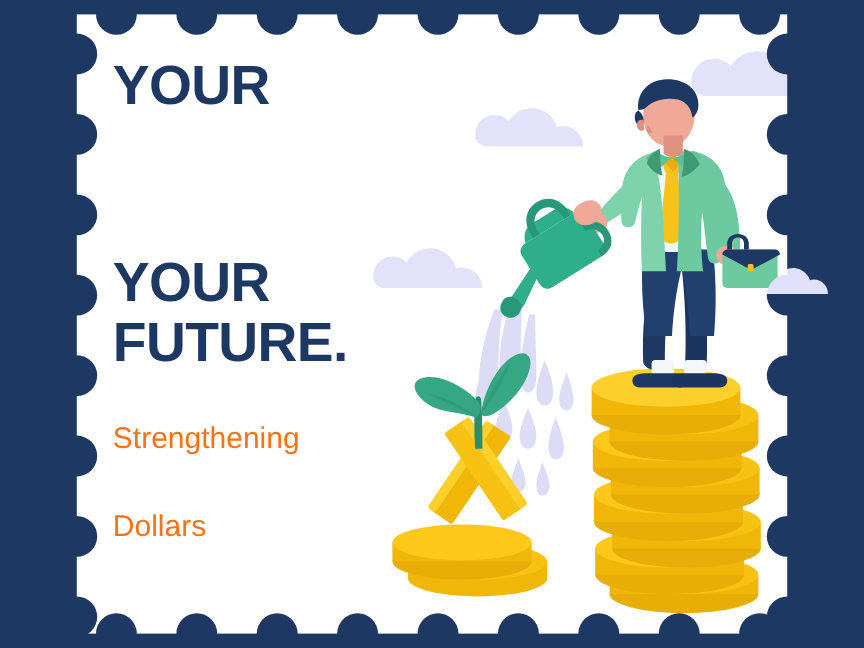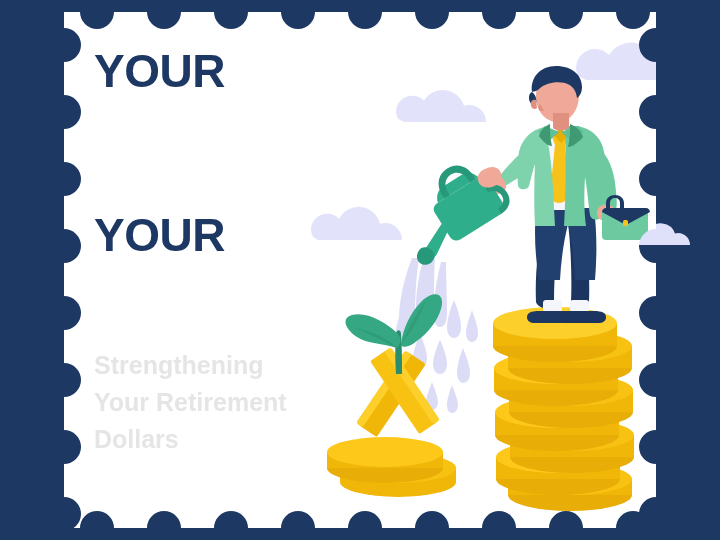--- a/index.html
+++ b/index.html
@@ -21,22 +21,22 @@
     line-height:1.0;
     font-size:46px;
     white-space:pre;
   }
   #hl1{left:94px;top:48px;}
   #hl2{left:94px;top:96px;}
   #hl3{left:94px;top:212px;}
   #hl4{left:94px;top:262px;}
   .subline{
     position:absolute;
-    color:#e5e5e5;
-    font-weight:bold;
+    color:#f97316;
+    font-weight:normal;
     font-size:25px;
     line-height:1.0;
     letter-spacing:0px;
     white-space:pre;
   }
   #sb1{left:94px;top:353px;}
   #sb2{left:94px;top:390px;}
   #sb3{left:94px;top:427px;text-align:right;}
 </style>
 </head>
@@ -265,19 +265,19 @@
           <path d="M485 169 c7 -4 14 -2 16 4 c2 6 -2 12 -9 14 c-7 2 -13 -1 -14 -7 c-1 -5 2 -9 7 -11 z" fill="#f0a898"></path>
         </g>
 
       </g>
     </g>
   </svg>
 
   <div class="txtlayer">
     <div class="headline" id="hl1">YOUR</div>
     <div class="headline" id="hl3">YOUR</div>
+    <div class="headline" id="hl4">FUTURE.</div>
 
     <div class="subline" id="sb1">Strengthening</div>
-    <div class="subline" id="sb2">Your Retirement</div>
     <div class="subline" id="sb3">Dollars</div>
   </div>
 
 </div>
 
 </body></html>

